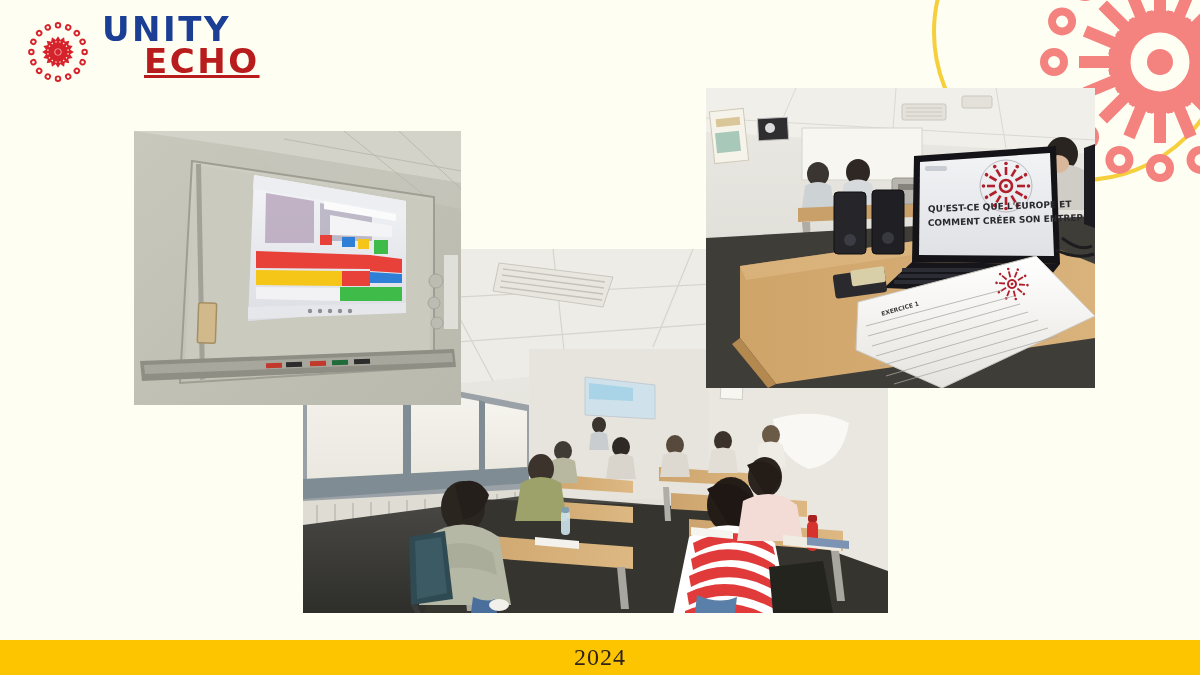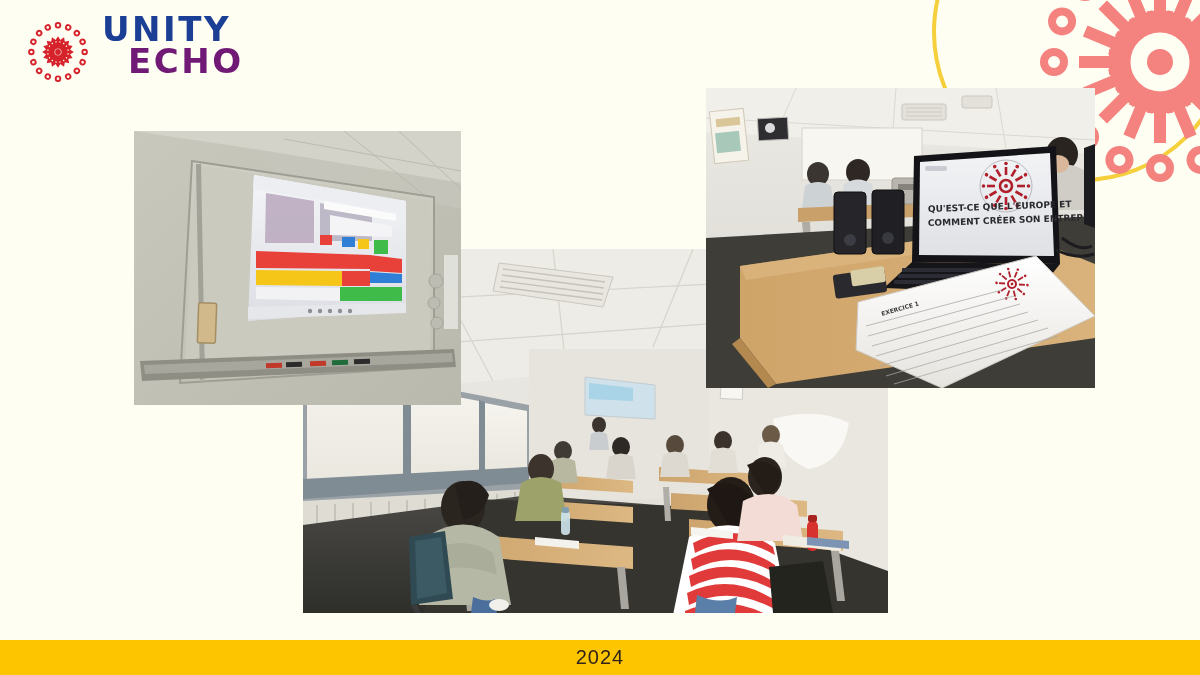--- a/index.html
+++ b/index.html
@@ -29,40 +29,40 @@
     position:absolute; left:22px; top:14px;
     display:flex; gap:8px;
   }
   #logo-mark { width:72px; height:76px; flex:0 0 auto; }
   #logo-words { display:flex; flex-direction:column; line-height:0.94; }
   .logo-line {
     font-weight:bold; font-size:34px; letter-spacing:2.5px;
     font-family:"DejaVu Sans", sans-serif;
   }
   #logo-unity { color:#1c3f96; }
-  #logo-echo  { color:#701a75; margin-left:26px; }
+  #logo-echo  { color:#b91c1c; margin-left:42px;text-decoration:underline; }
 
   
   .photo {
     position:absolute; overflow:hidden;
     background:#cfcdc4;
   }
   #photo-whiteboard { left:134px; top:131px;  width:327px; height:274px; z-index:3; }
   #photo-laptop     { left:706px; top:88px;   width:389px; height:300px; z-index:4; }
   #photo-classroom  { left:303px; top:249px;  width:585px; height:364px; z-index:2; }
   .photo svg { display:block; width:100%; height:100%; }
 
   
   #footer {
     position:absolute; left:0; bottom:0; width:1200px; height:35px;
     background:#fdc500; display:flex; align-items:center; justify-content:center;
   }
   #footer-year {
-    color:#30241a; font-size:20px; letter-spacing:1px;
-    font-family:Liberation Sans, sans-serif;
+    color:#30241a; font-size:24px; letter-spacing:1px;
+    font-family:Liberation Serif, serif;
   }
 </style>
 </head>
 <body>
 
 <div id="slide">
 
   <div id="deco-arc"></div>
 
   <div id="deco-burst">

